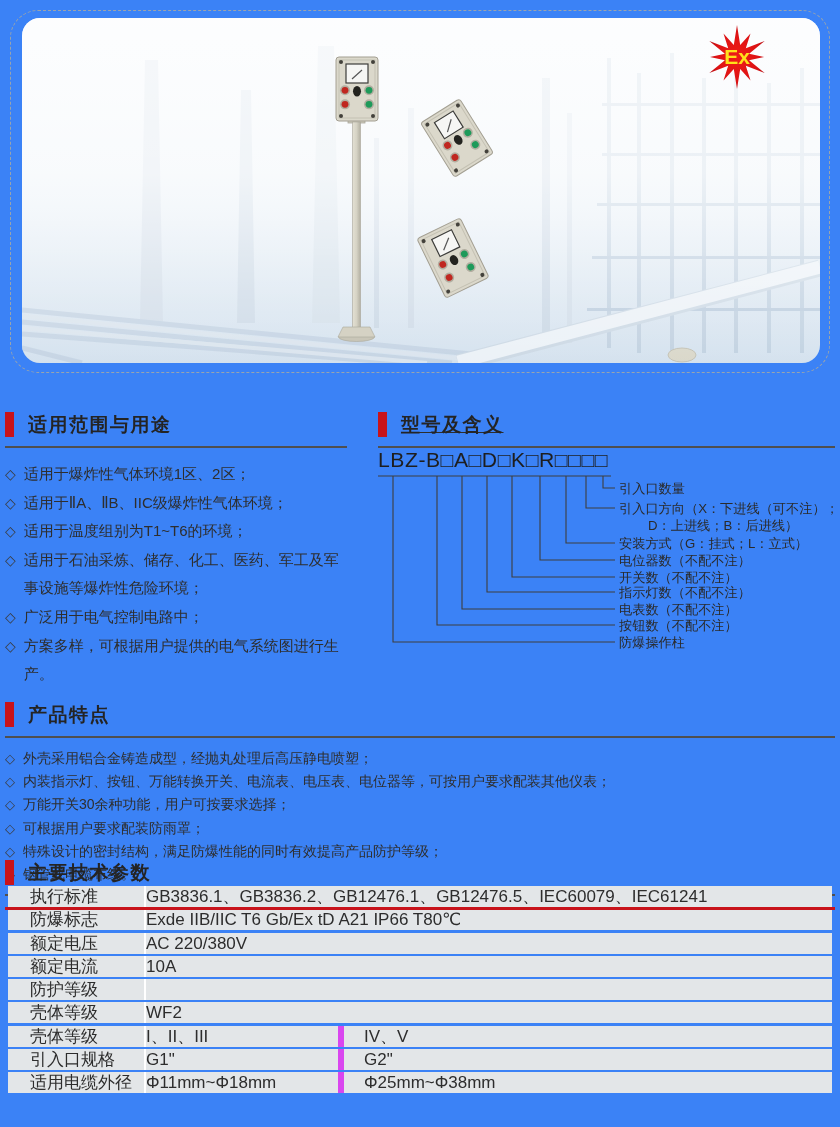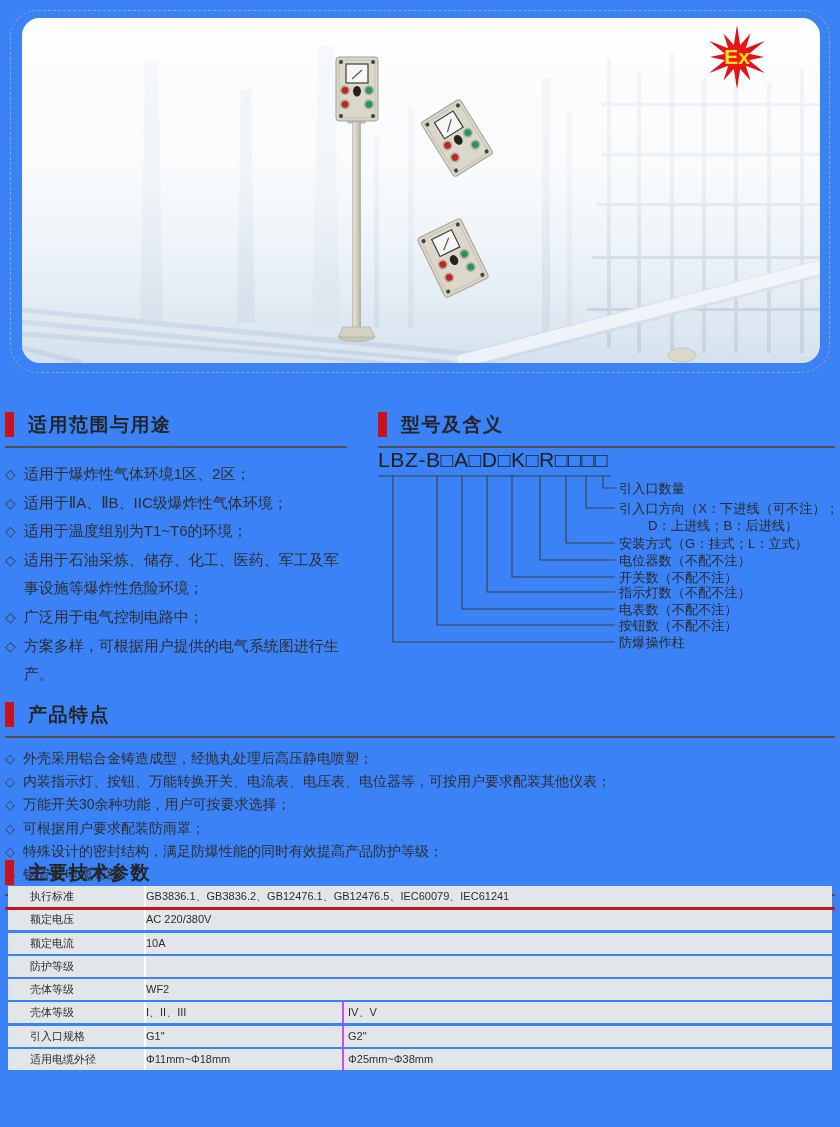--- a/index.html
+++ b/index.html
@@ -47,30 +47,30 @@
   .features-list .diamond { font-size:13px; line-height:23.2px; }
 
   
   .model-diagram { position:absolute; left:375px; top:446px; width:462px; height:216px; }
 
   
   .params-table { position:absolute; left:8px; top:886px; width:824px; }
   .param-row {
     position:relative; display:flex; align-items:center;
     height:21px; background:#e3e6e8; margin-bottom:2.3px;
-    font-size:11px; color:#2d2d2d;
+    font-size:17px; color:#2d2d2d;
   }
   .param-row:first-of-type::after {
     content:""; position:absolute; left:-3px; right:-3px; bottom:-2.6px;
     height:2.2px; background:#c8131b; z-index:2;
   }
   .pr-label { flex:0 0 138px; padding-left:22px; border-right:2px solid #ffffff; height:100%; line-height:21px; }
   .pr-val   { flex:1 1 auto; line-height:21px; white-space:nowrap; }
-  .pr-val.split { flex:0 0 198px; border-right:2px solid #d946ef; height:100%; }
-  .pr-val2  { flex:1 1 auto; padding-left:4px; line-height:21px; white-space:nowrap; }
+  .pr-val.split { flex:0 0 198px; border-right:6px solid #d946ef; height:100%; }
+  .pr-val2  { flex:1 1 auto; padding-left:20px; line-height:21px; white-space:nowrap; }
 </style>
 </head>
 <body>
 
 <div class="page">
 
   <div class="photo-frame"></div>
 
   <div class="photo">
     <svg width="798" height="345" viewBox="0 0 798 345">
@@ -246,21 +246,21 @@
           <span>广泛用于电气控制电路中；</span>
         </li>
 
         <li>
           <span class="diamond">◇</span>
           <span>方案多样，可根据用户提供的电气系统图进行生产。</span>
         </li>
       </ul>
   </div>
 
-  <div class="section" style="left:378px; top:412px; width:457px;">
+  <div class="section" style="left:378px; top:412px; width:457px;text-decoration:underline;">
     <div class="sec-head">
       <span class="sec-bar"></span>
       <span class="sec-title">型号及含义</span>
     </div>
   </div>
   <div class="model-diagram" id="modelDiagram"><svg width="462" height="216" viewBox="0 0 462 216" font-family="Liberation Sans, DejaVu Sans, sans-serif">
         <text x="3" y="21" font-size="20" letter-spacing="0.5" fill="#1e1e1e" textLength="230" lengthAdjust="spacingAndGlyphs">LBZ-B□A□D□K□R□□□□</text>
         <path d="M3 30 H236" stroke="#3f3f3f" stroke-width="1.2" fill="none"></path>
         <path d="M228 30 V42 H240" stroke="#3f3f3f" stroke-width="1.1" fill="none"></path>
         <text x="244" y="46.5" font-size="13.2" fill="#2a2a2a">引入口数量</text>
@@ -330,20 +330,25 @@
   </div>
 
   <div class="params-table">
 
       <div class="param-row">
         <div class="pr-label">执行标准</div>
         <div class="pr-val">GB3836.1、GB3836.2、GB12476.1、GB12476.5、IEC60079、IEC61241</div>
 
       </div>
 
+      <div class="param-row">
+        <div class="pr-label">防爆标志</div>
+        <div class="pr-val">Exde IIB/IIC T6 Gb/Ex tD A21 IP66 T80℃</div>
+
+      </div>
 
       <div class="param-row">
         <div class="pr-label">额定电压</div>
         <div class="pr-val">AC 220/380V</div>
 
       </div>
 
       <div class="param-row">
         <div class="pr-label">额定电流</div>
         <div class="pr-val">10A</div>

